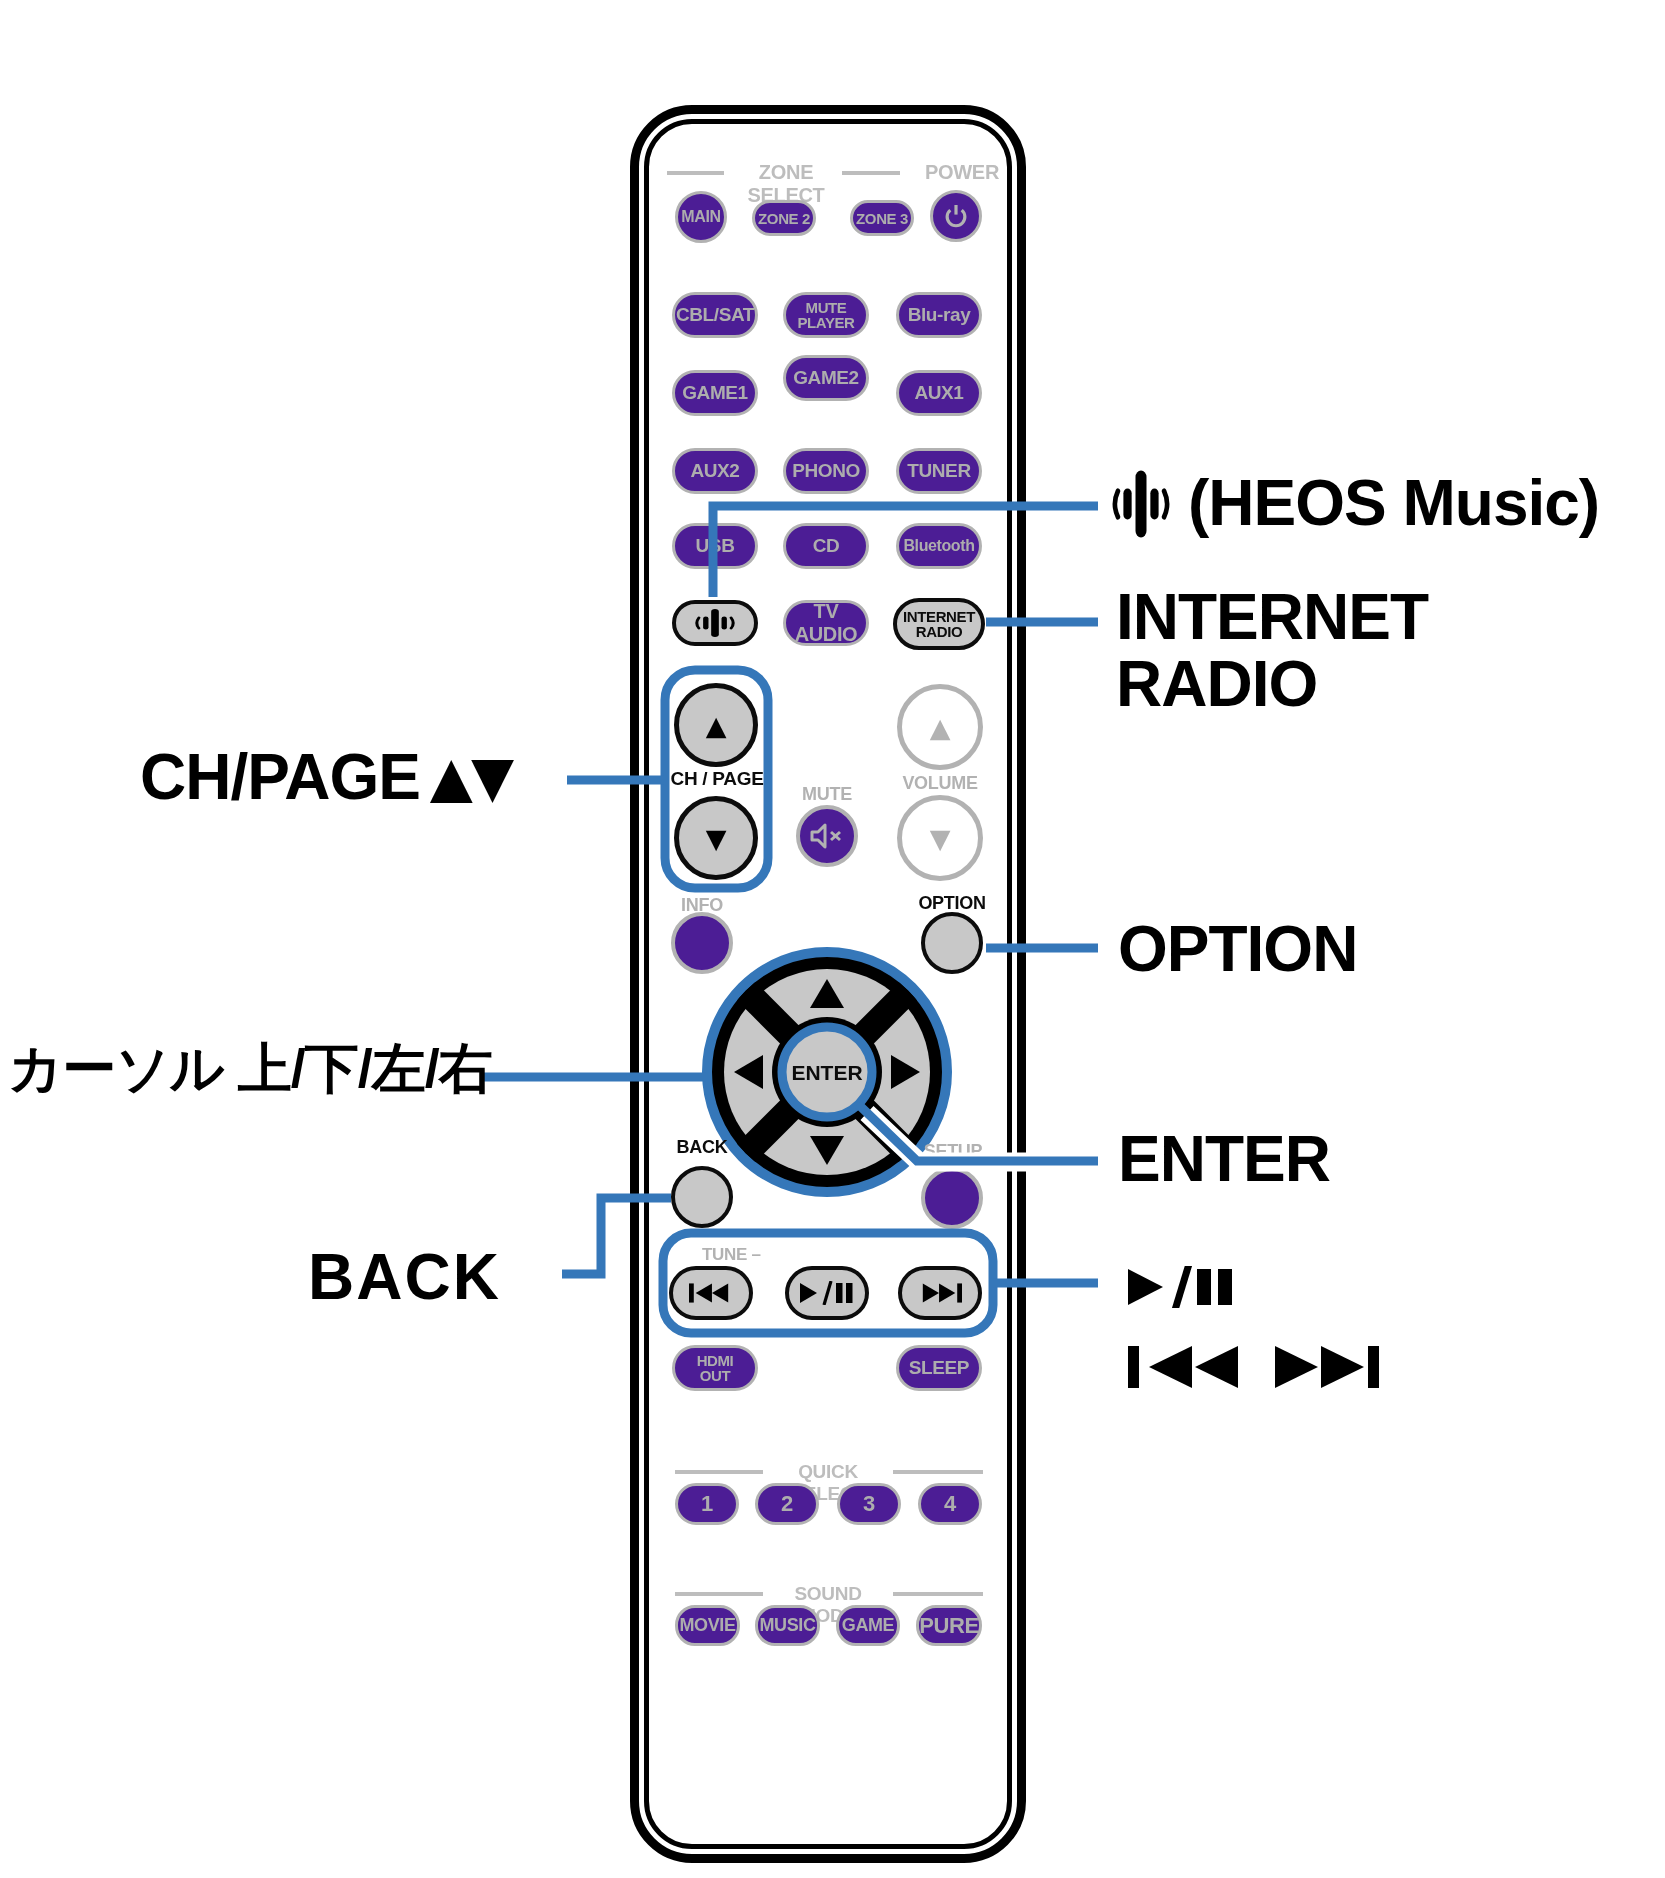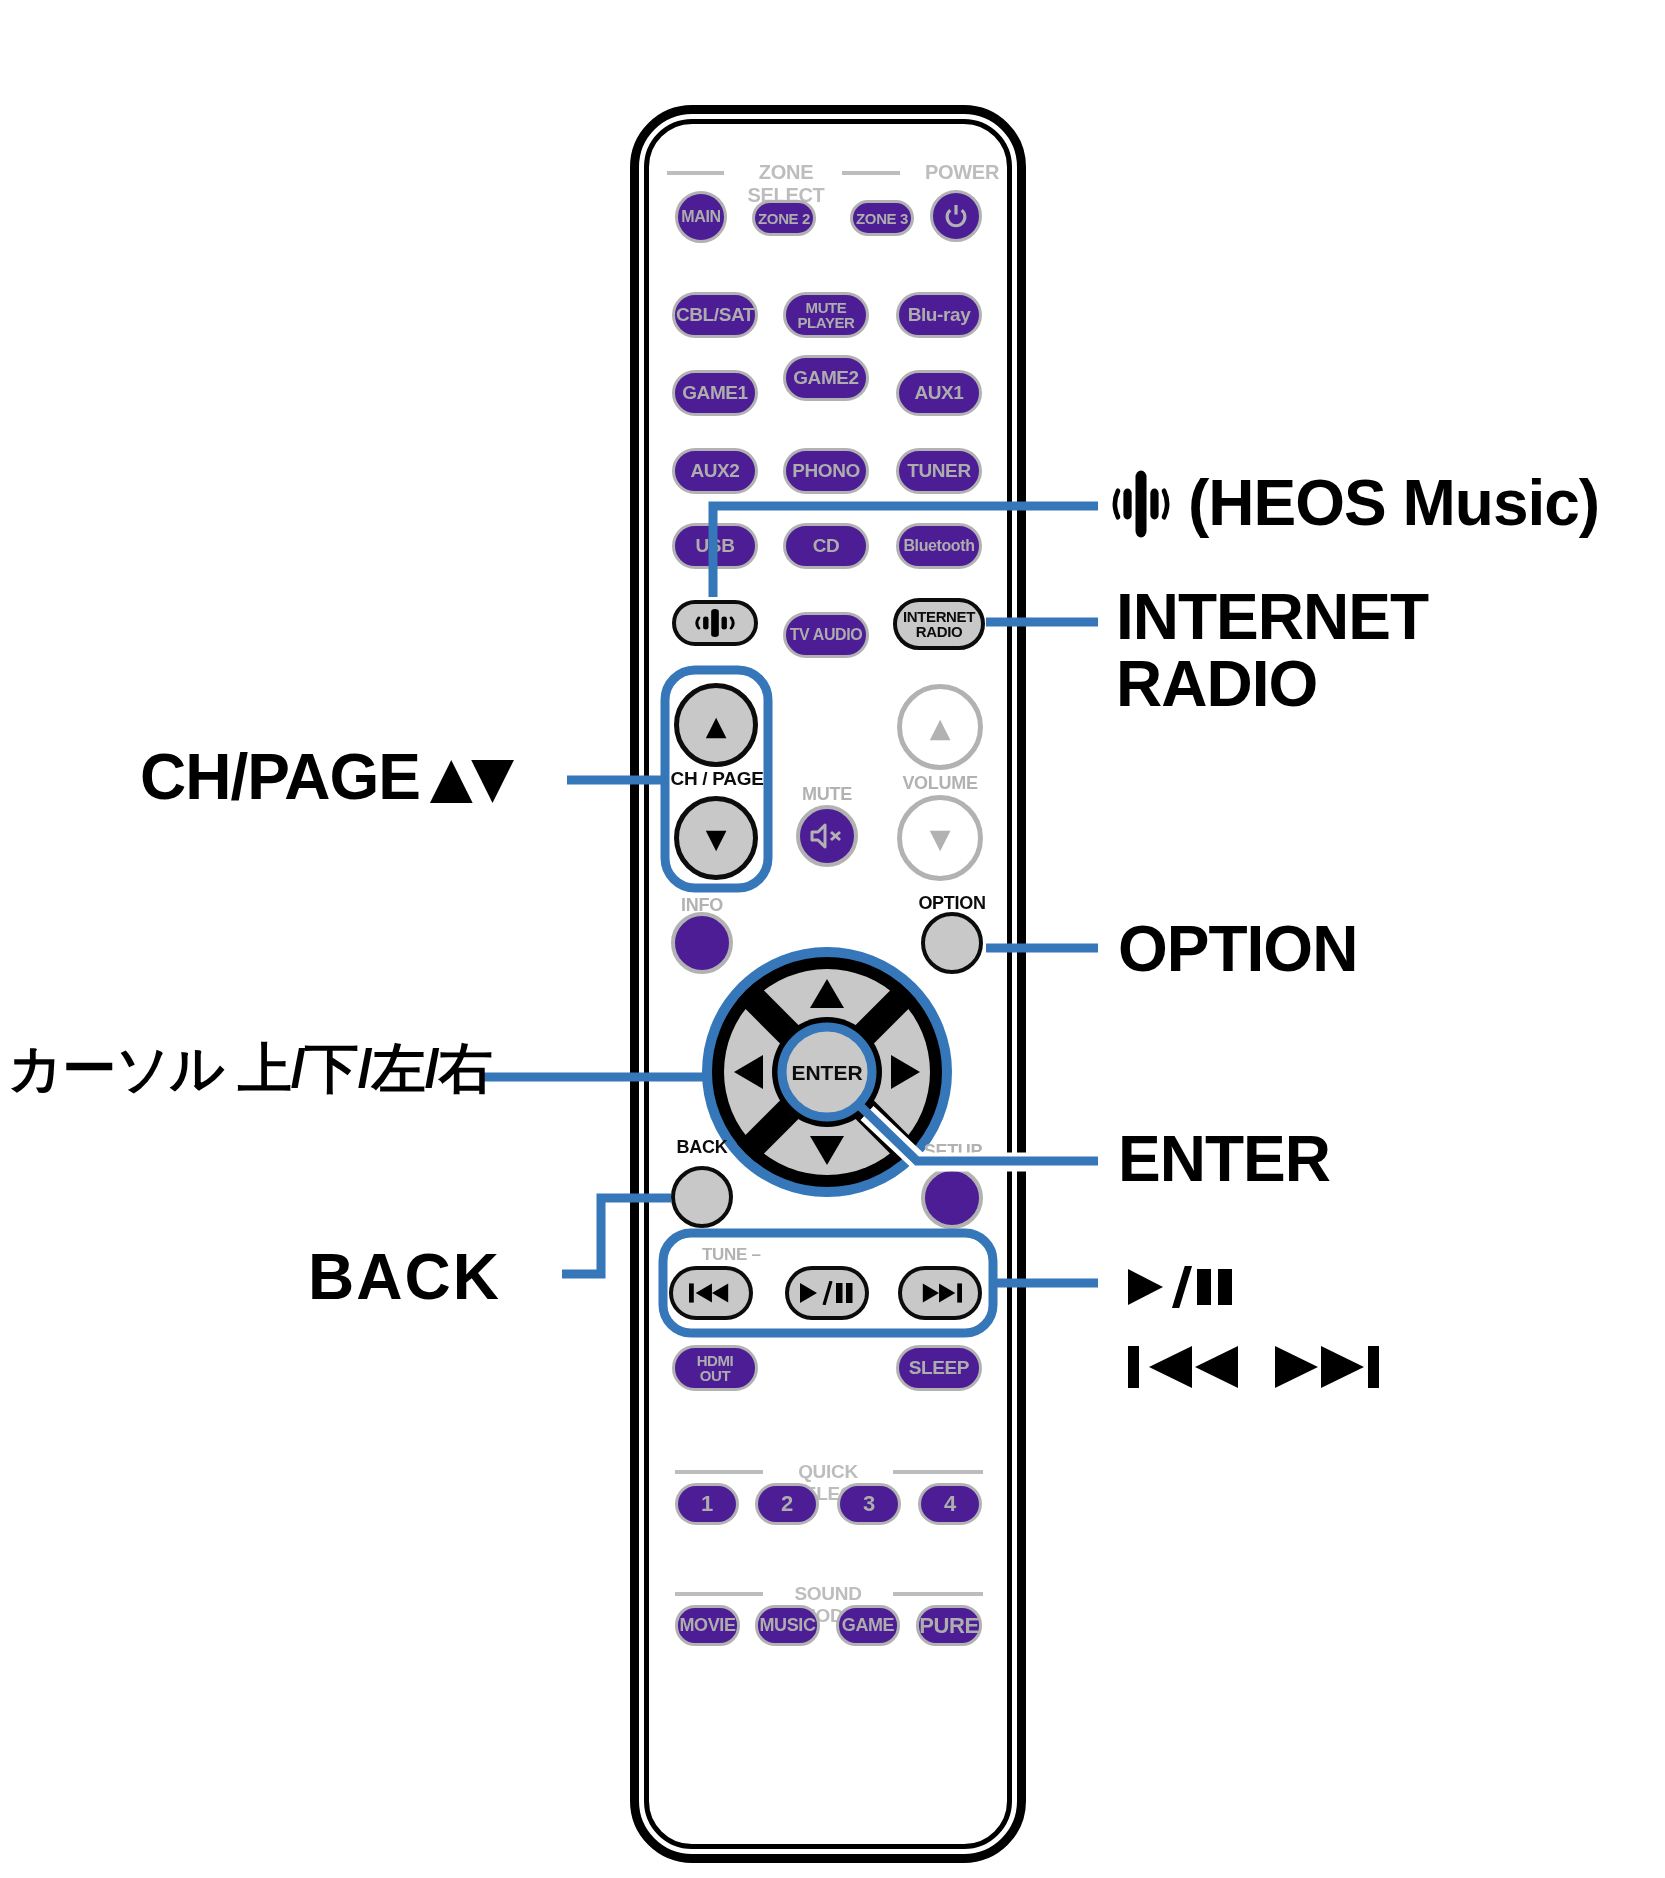--- a/index.html
+++ b/index.html
@@ -106,21 +106,21 @@
 
   <div class="btn pill keybtn" style="left:42px;top:495px;">
     <svg width="46" height="30" viewBox="0 0 60 56" preserveAspectRatio="none">
       <rect x="25" y="2" width="10" height="52" rx="5" fill="#000"></rect>
       <rect x="14.5" y="16" width="7" height="24" rx="3.5" fill="#000"></rect>
       <rect x="38.5" y="16" width="7" height="24" rx="3.5" fill="#000"></rect>
       <path d="M9,18 Q3.5,28 9,38" fill="none" stroke="#000" stroke-width="4" stroke-linecap="round"></path>
       <path d="M51,18 Q56.5,28 51,38" fill="none" stroke="#000" stroke-width="4" stroke-linecap="round"></path>
     </svg>
   </div>
-  <div class="btn pill" style="left:153px;top:495px;font-size:16px;margin-top:12px;">
+  <div class="btn pill" style="left:153px;top:495px;font-size:20px;">
       <span>TV AUDIO</span>
     </div>
   <div class="btn keybtn two-line" style="left:263px;top:493px;width:92px;height:52px;border-radius:26px;">
     <span>INTERNET</span>
     <span>RADIO</span>
   </div>
 
   <div class="btn arrowkey" style="left:44px;top:578px;">
       <span>▲</span>
     </div>

